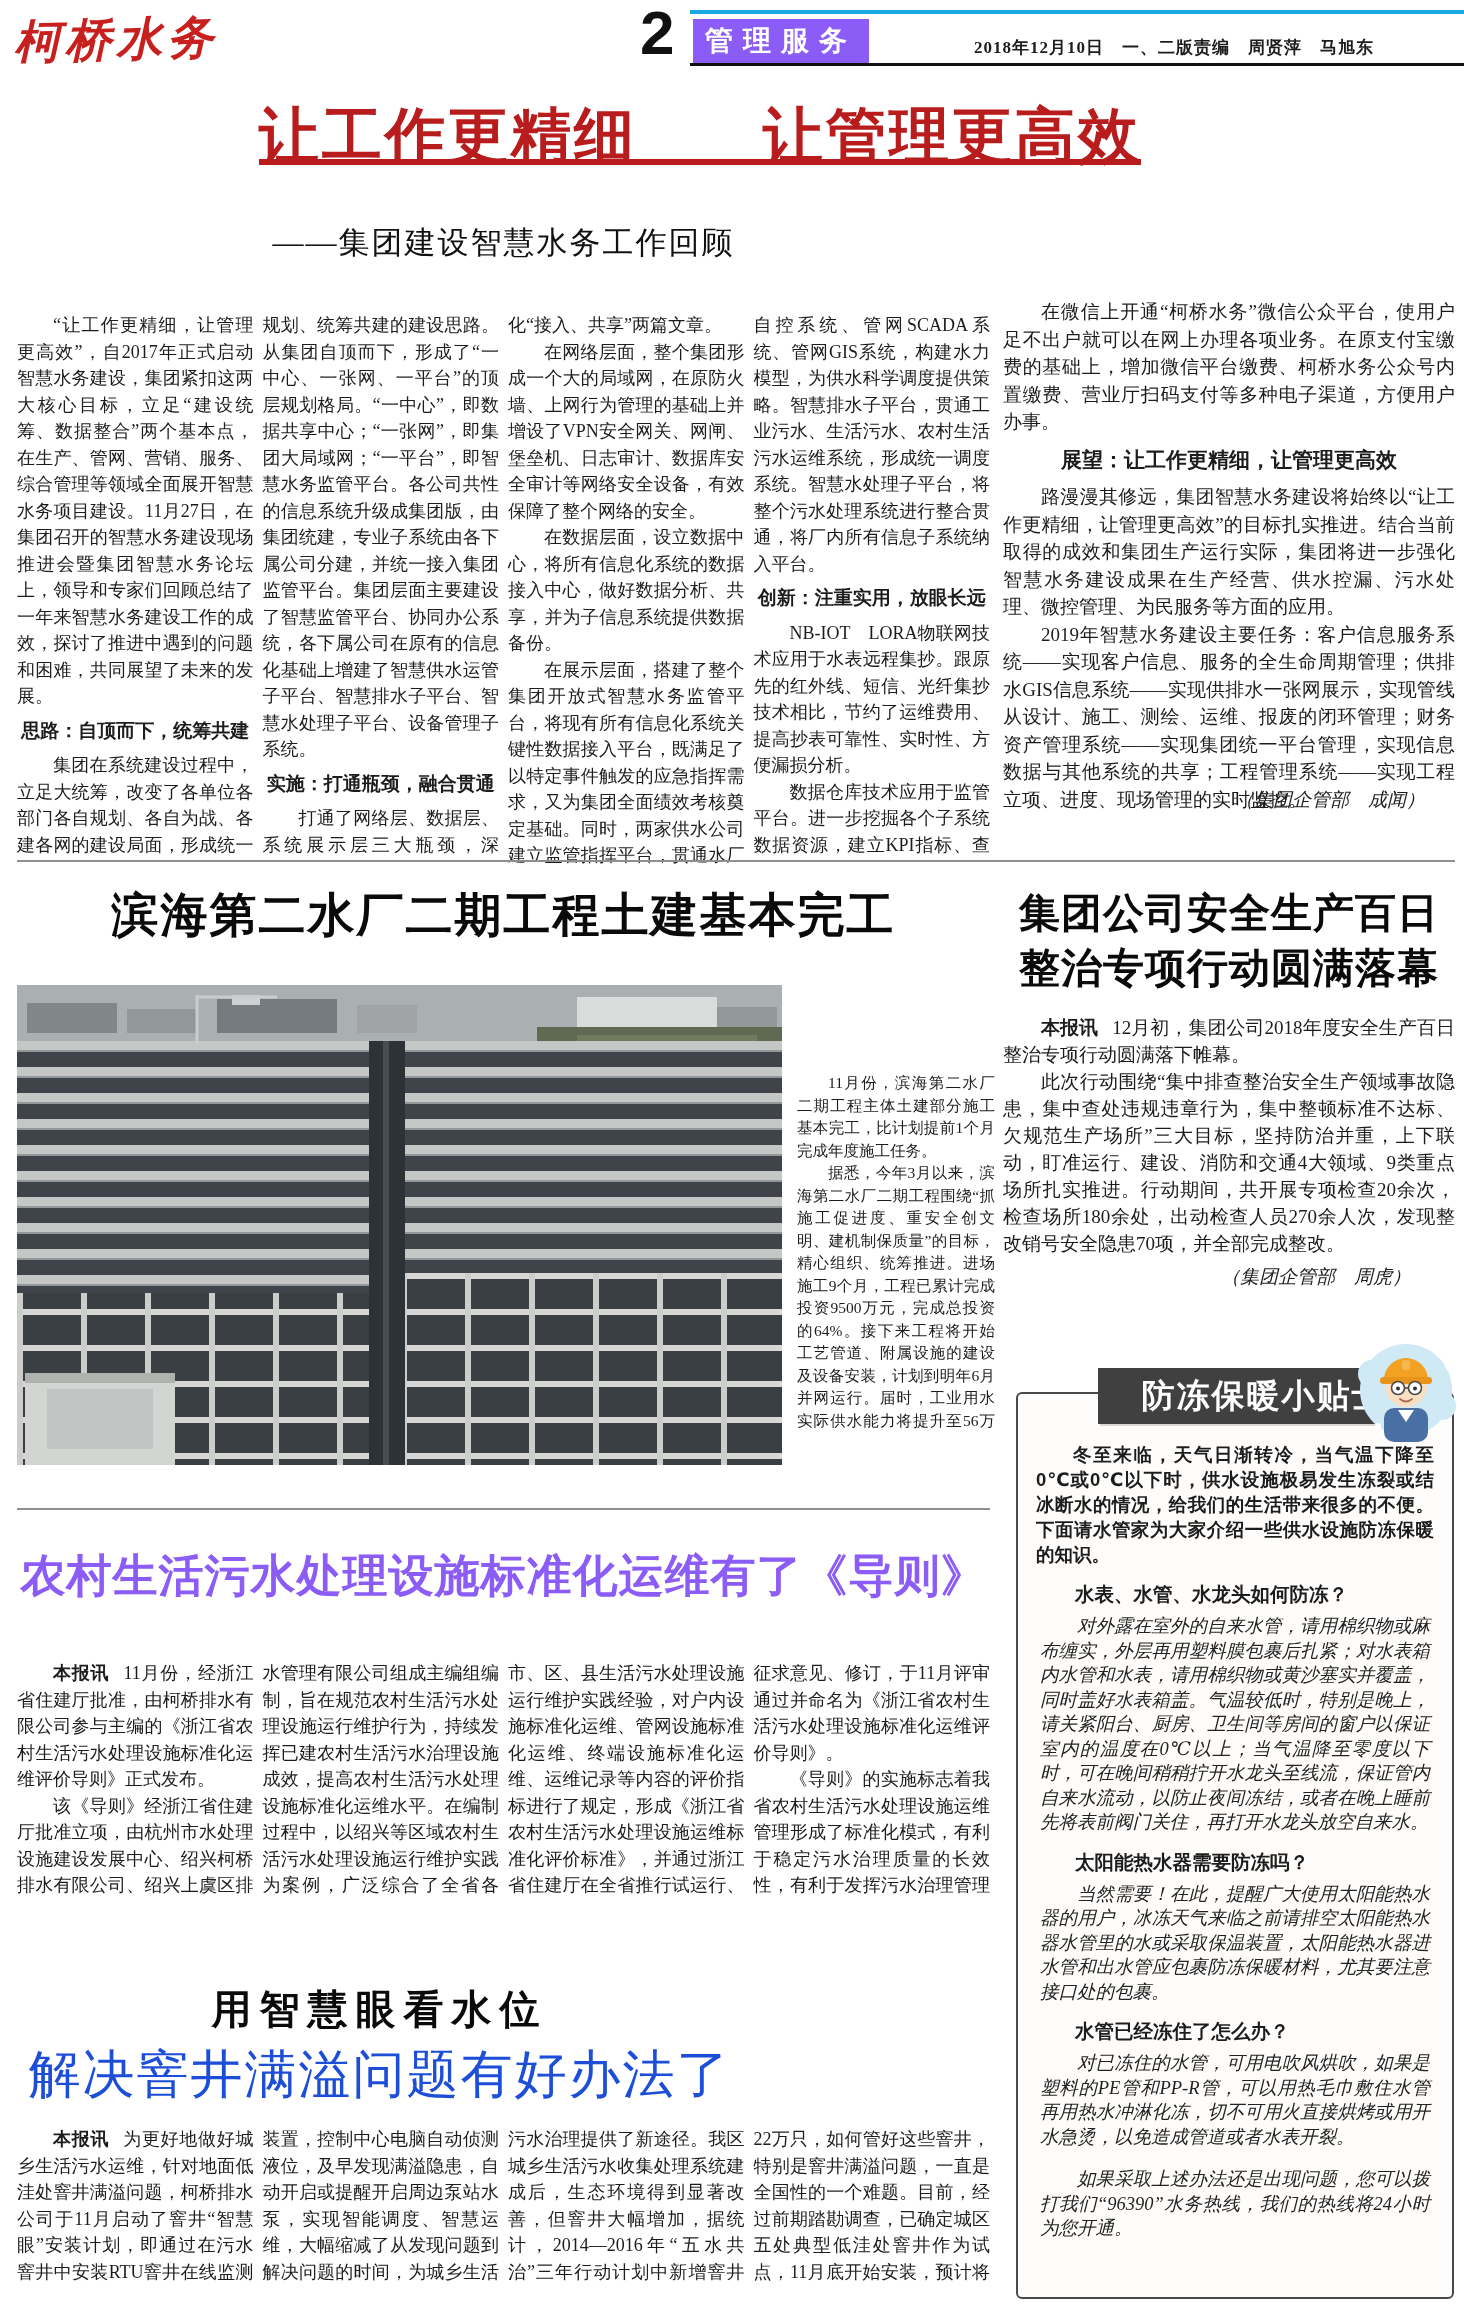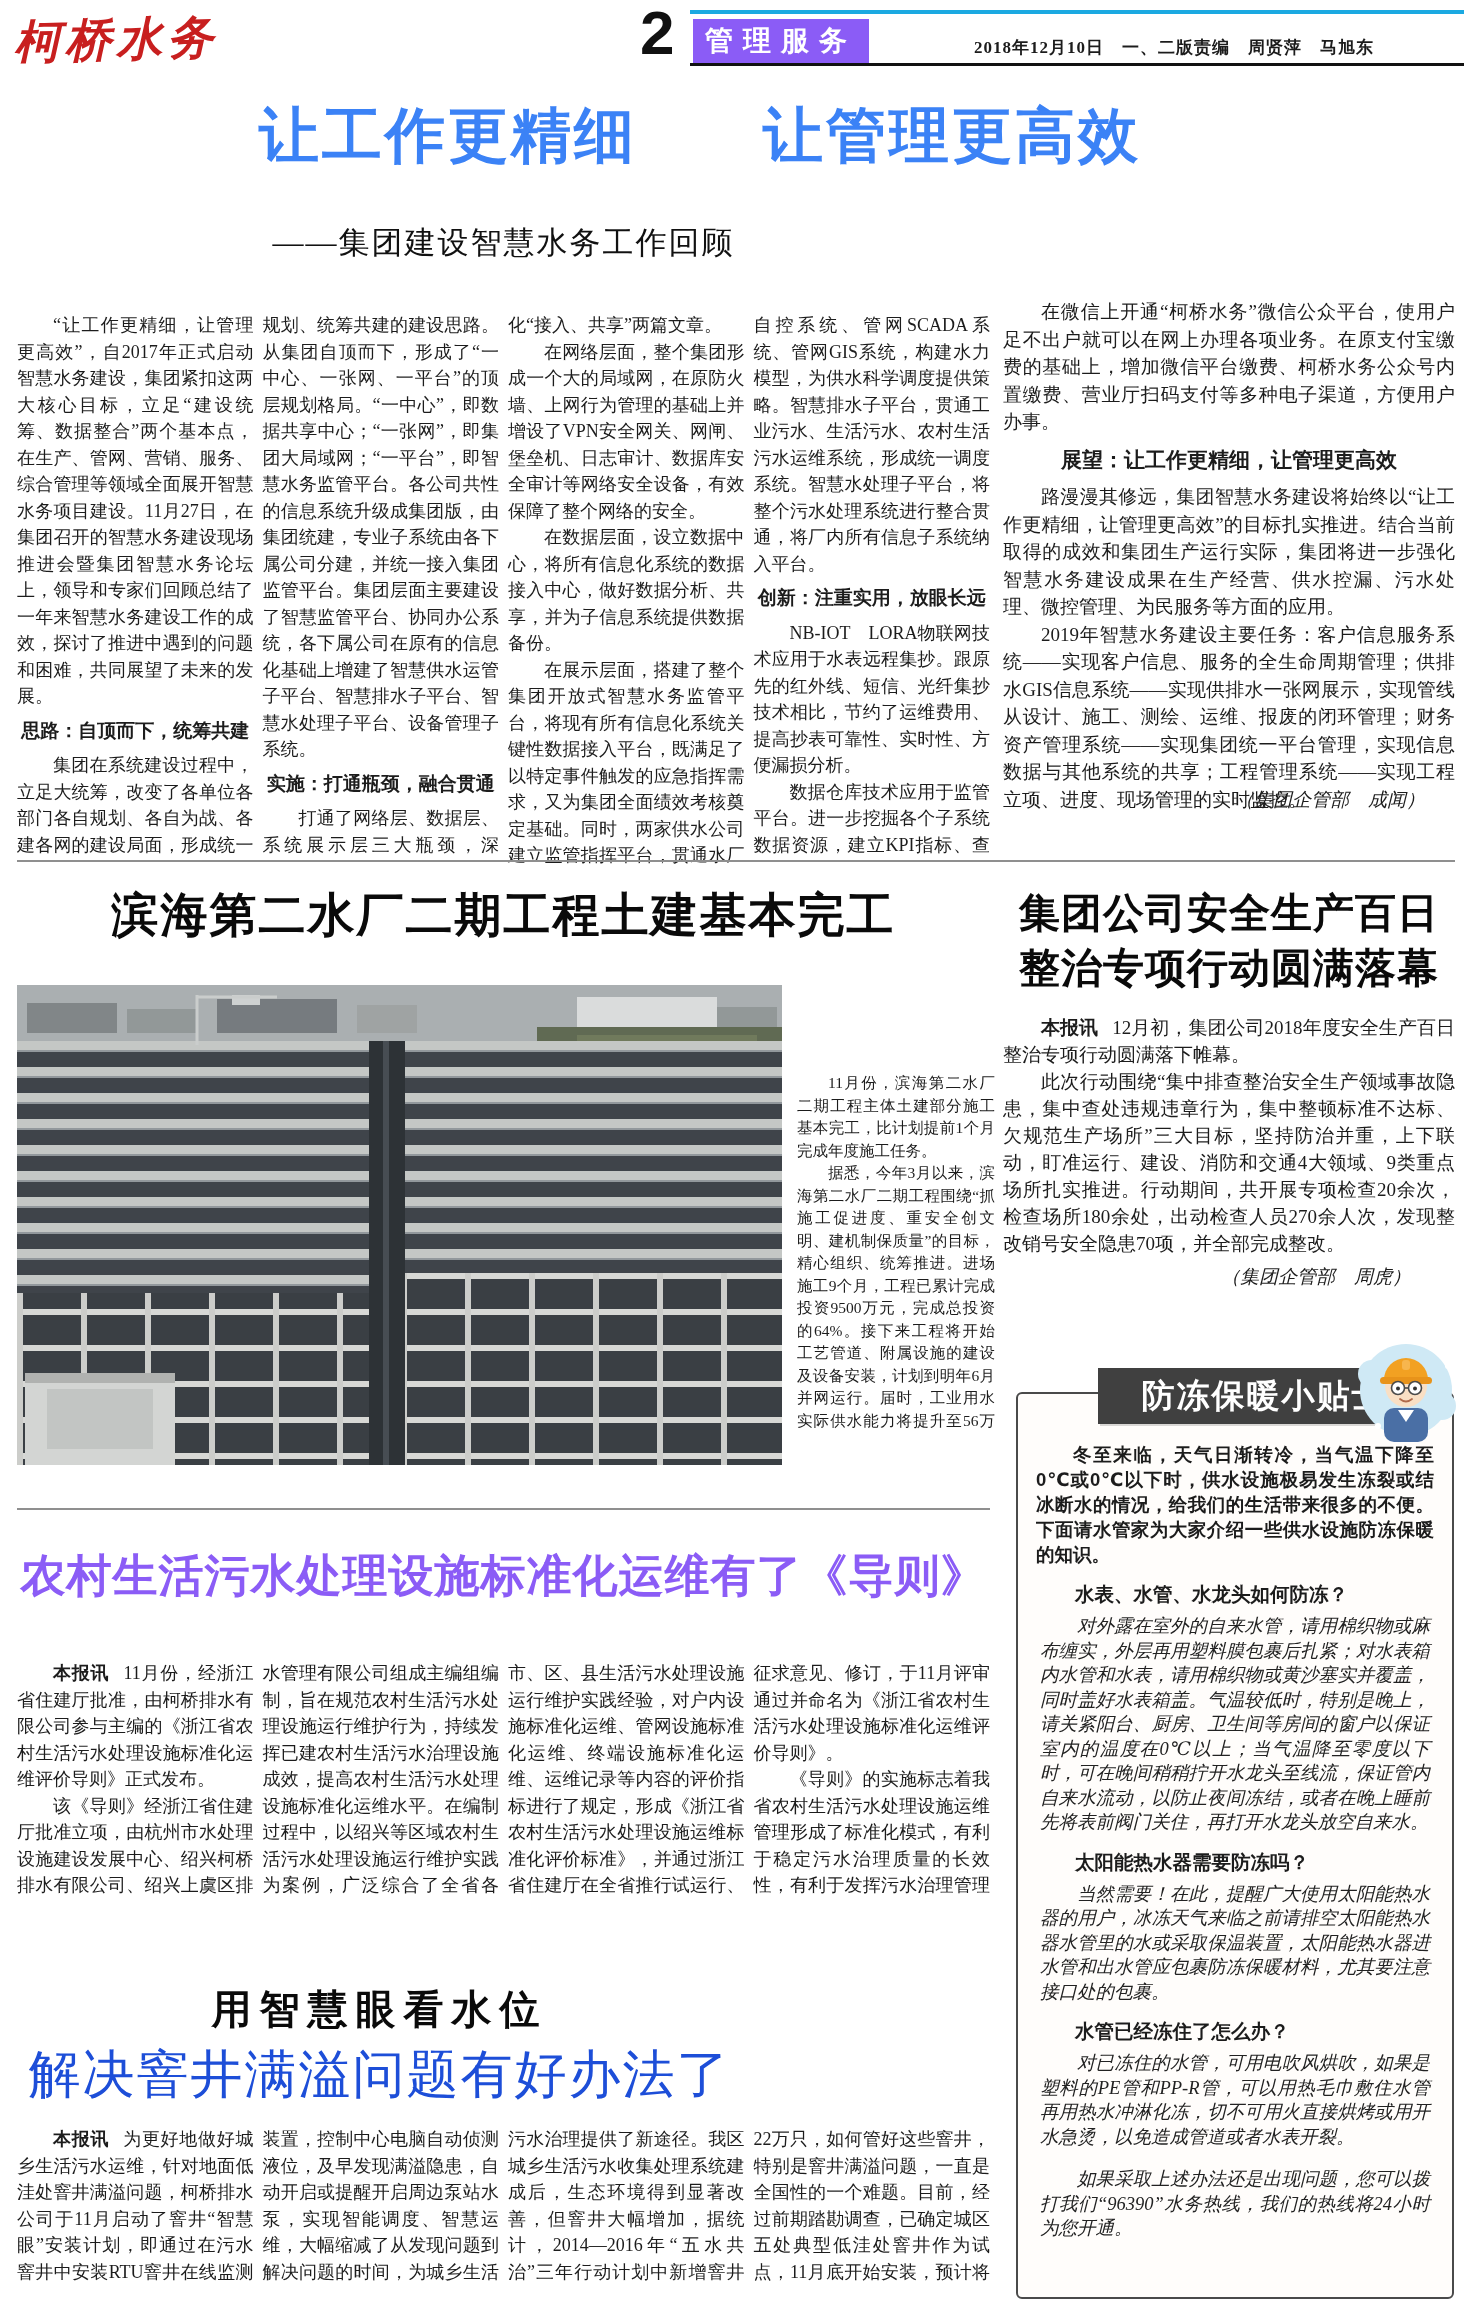--- a/index.html
+++ b/index.html
@@ -88,21 +88,21 @@
 
 <div class="page">
 
   <div class="abs masthead">柯桥水务</div>
   <div class="abs pagenum">2</div>
   <div class="abs topline" style="background:#1ba9e1;"></div>
   <div class="abs sectionbox" style="background:#8b5cf6;">管理服务</div>
   <div class="abs dateline">2018年12月10日　一、二版责编　周贤萍　马旭东</div>
   <div class="abs headrule"></div>
 
-  <div class="abs h1red" style="color:#3b82f6;">让工作更精细　　让管理更高效</div>
+  <div class="abs h1red" style="color:#b91c1c;text-decoration:underline;">让工作更精细　　让管理更高效</div>
   <div class="abs h1sub">——集团建设智慧水务工作回顾</div>
 
   <div class="abs colflow a1left">
     <p class="body">“让工作更精细，让管理更高效”，自2017年正式启动智慧水务建设，集团紧扣这两大核心目标，立足“建设统筹、数据整合”两个基本点，在生产、管网、营销、服务、综合管理等领域全面展开智慧水务项目建设。11月27日，在集团召开的智慧水务建设现场推进会暨集团智慧水务论坛上，领导和专家们回顾总结了一年来智慧水务建设工作的成效，探讨了推进中遇到的问题和困难，共同展望了未来的发展。</p>
     <p class="subhead">思路：自顶而下，统筹共建</p>
     <p class="body">集团在系统建设过程中，立足大统筹，改变了各单位各部门各自规划、各自为战、各建各网的建设局面，形成统一规划、统筹共建的建设思路。从集团自顶而下，形成了“一中心、一张网、一平台”的顶层规划格局。“一中心”，即数据共享中心；“一张网”，即集团大局域网；“一平台”，即智慧水务监管平台。各公司共性的信息系统升级成集团版，由集团统建，专业子系统由各下属公司分建，并统一接入集团监管平台。集团层面主要建设了智慧监管平台、协同办公系统，各下属公司在原有的信息化基础上增建了智慧供水运管子平台、智慧排水子平台、智慧水处理子平台、设备管理子系统。</p>
     <p class="subhead">实施：打通瓶颈，融合贯通</p>
     <p class="body">打通了网络层、数据层、系统展示层三大瓶颈，深化“接入、共享”两篇文章。</p>
     <p class="body">在网络层面，整个集团形成一个大的局域网，在原防火墙、上网行为管理的基础上并增设了VPN安全网关、网闸、堡垒机、日志审计、数据库安全审计等网络安全设备，有效保障了整个网络的安全。</p>
     <p class="body">在数据层面，设立数据中心，将所有信息化系统的数据接入中心，做好数据分析、共享，并为子信息系统提供数据备份。</p>

